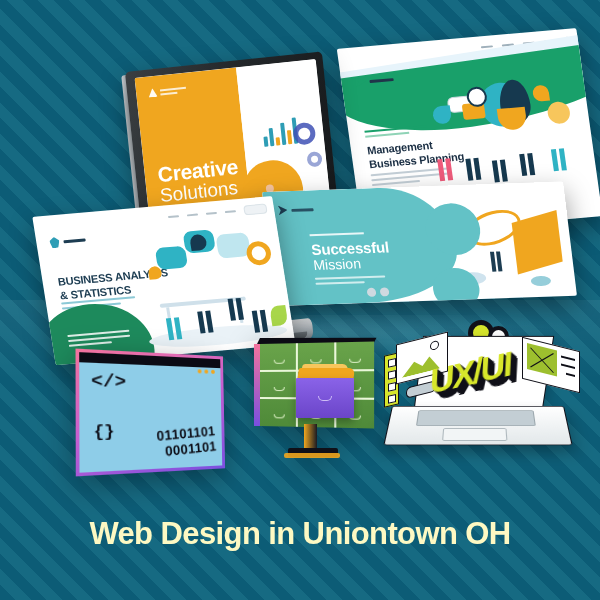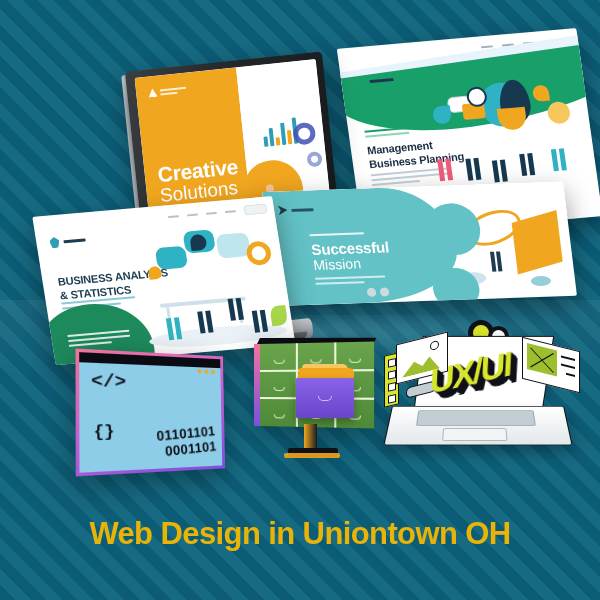--- a/index.html
+++ b/index.html
@@ -271,21 +271,21 @@
   .lp-wire-x:before{transform:rotate(40deg);} .lp-wire-x:after{transform:rotate(-40deg);}
   .lp-wire i{position:absolute;right:4px;height:2px;background:#101018;width:14px;}
   .lp-gear{position:absolute;border-radius:50%;border-style:solid;border-color:#101018;}
   .gearA{left:86px;top:2px;width:16px;height:16px;border-width:5px;background:#d7e62b;}
   .gearB{left:106px;top:8px;width:13px;height:13px;border-width:4px;background:#fff;}
   .gearC{left:98px;top:22px;width:10px;height:10px;border-width:3px;background:#d7e62b;}
 
   
   #title{
     position:absolute;left:0;right:0;top:516px;
-    text-align:center;color:#eab308;
+    text-align:center;color:#fef9c3;
     font-size:31px;font-weight:bold;letter-spacing:-.6px;
     font-family:"Liberation Sans",sans-serif;
   }
 </style>
 </head>
 <body>
 
 <div id="stage">
 
   <div class="bg-stripes"></div>

